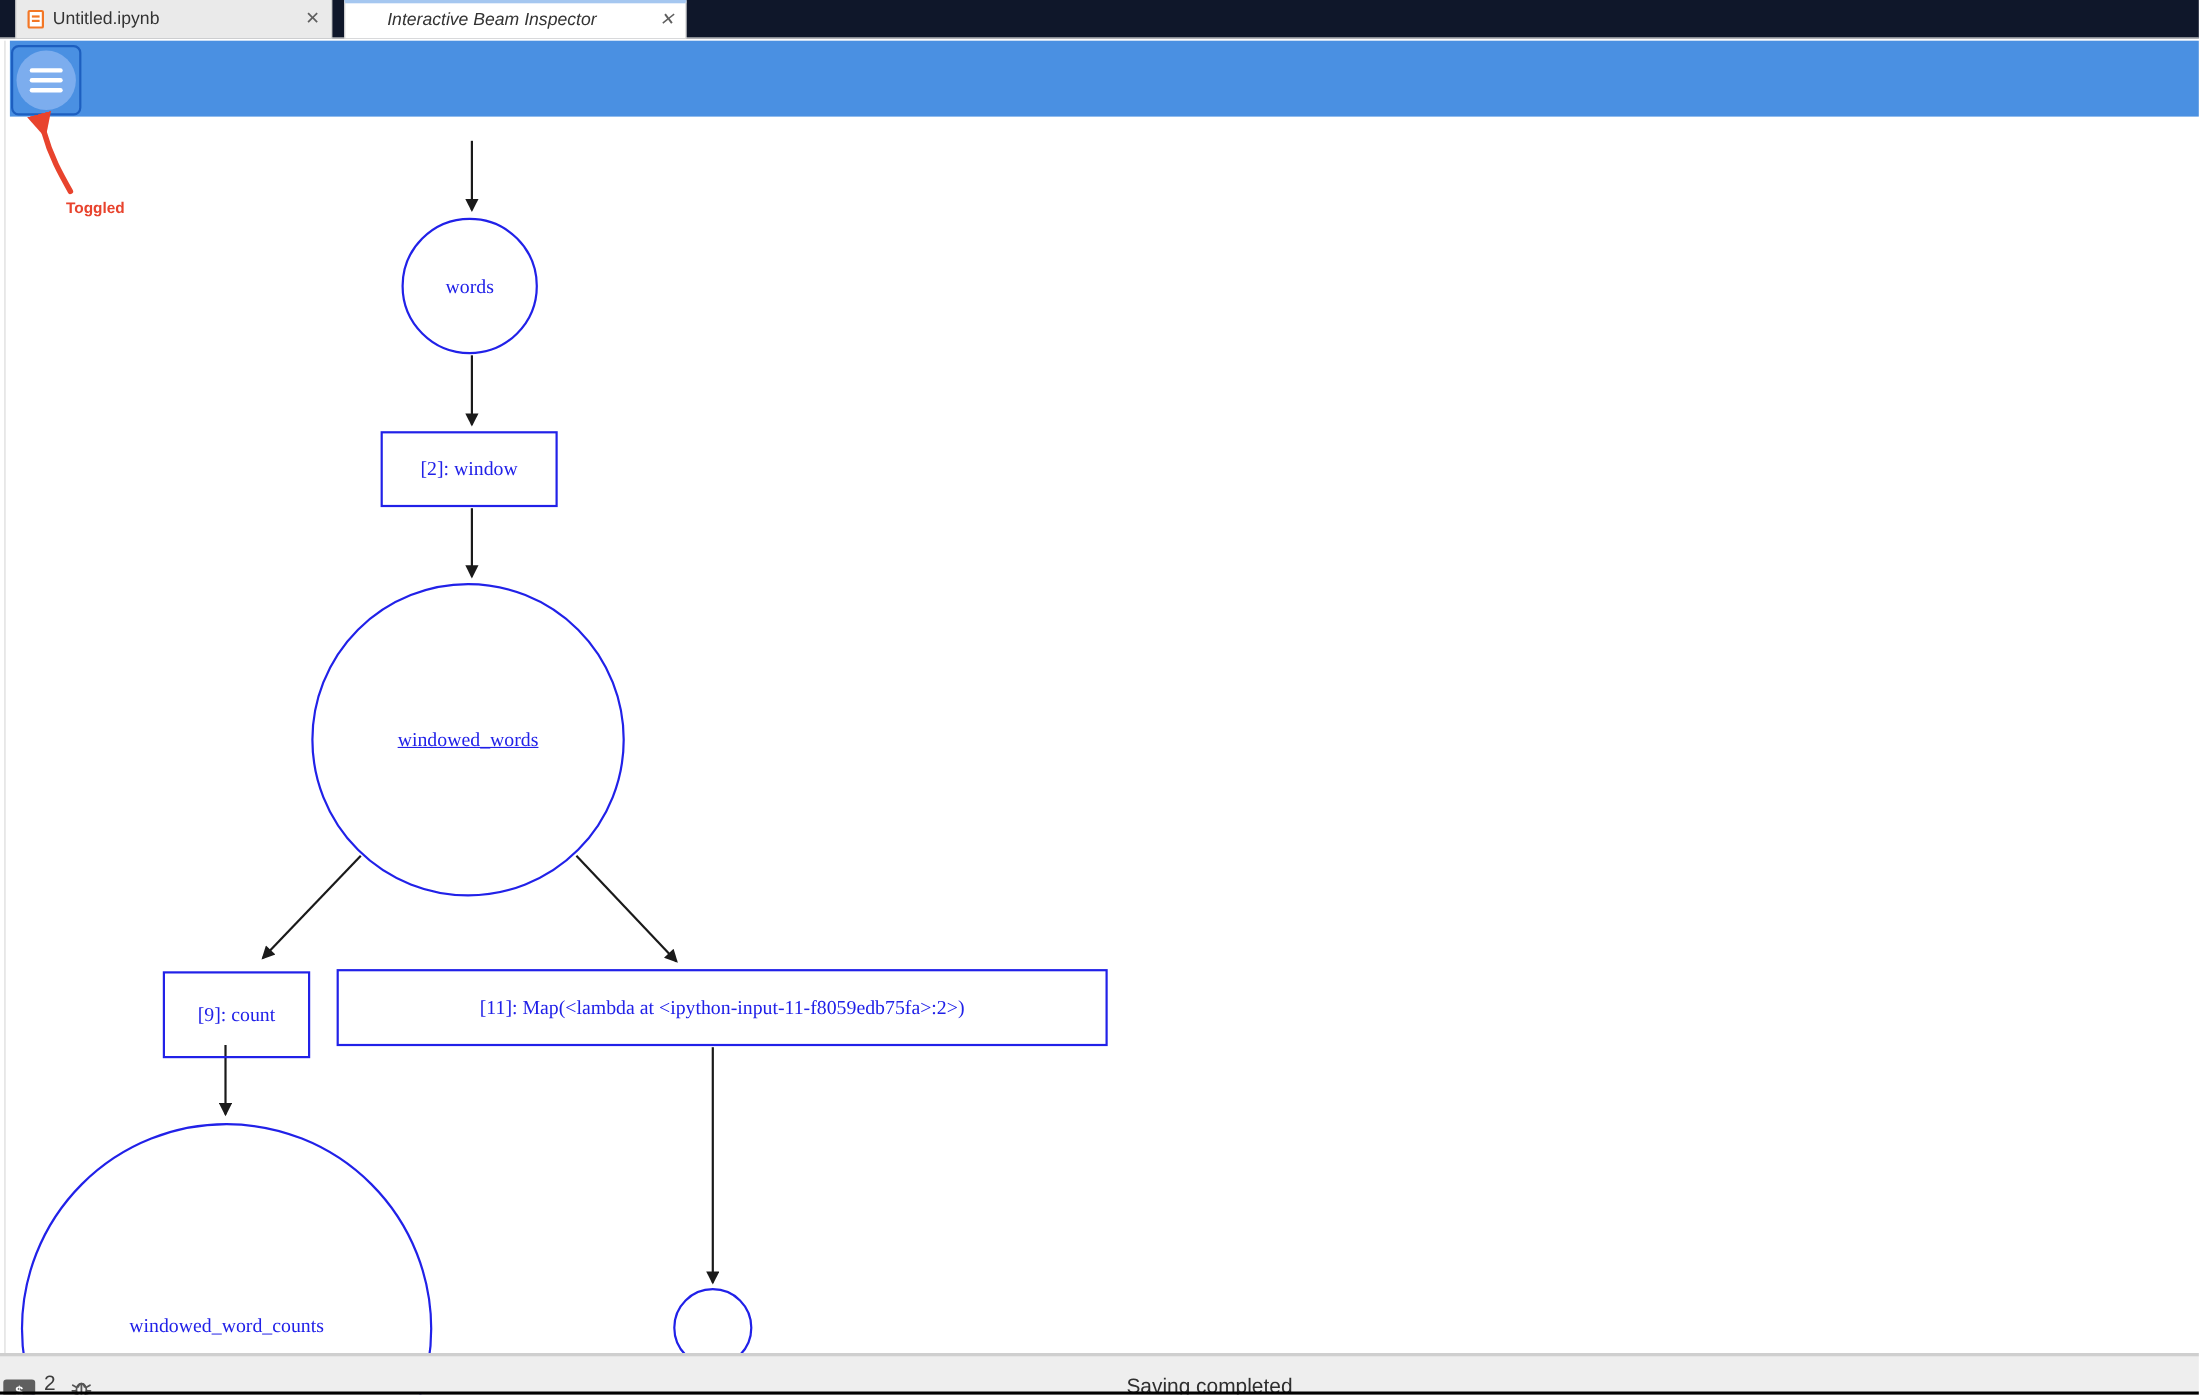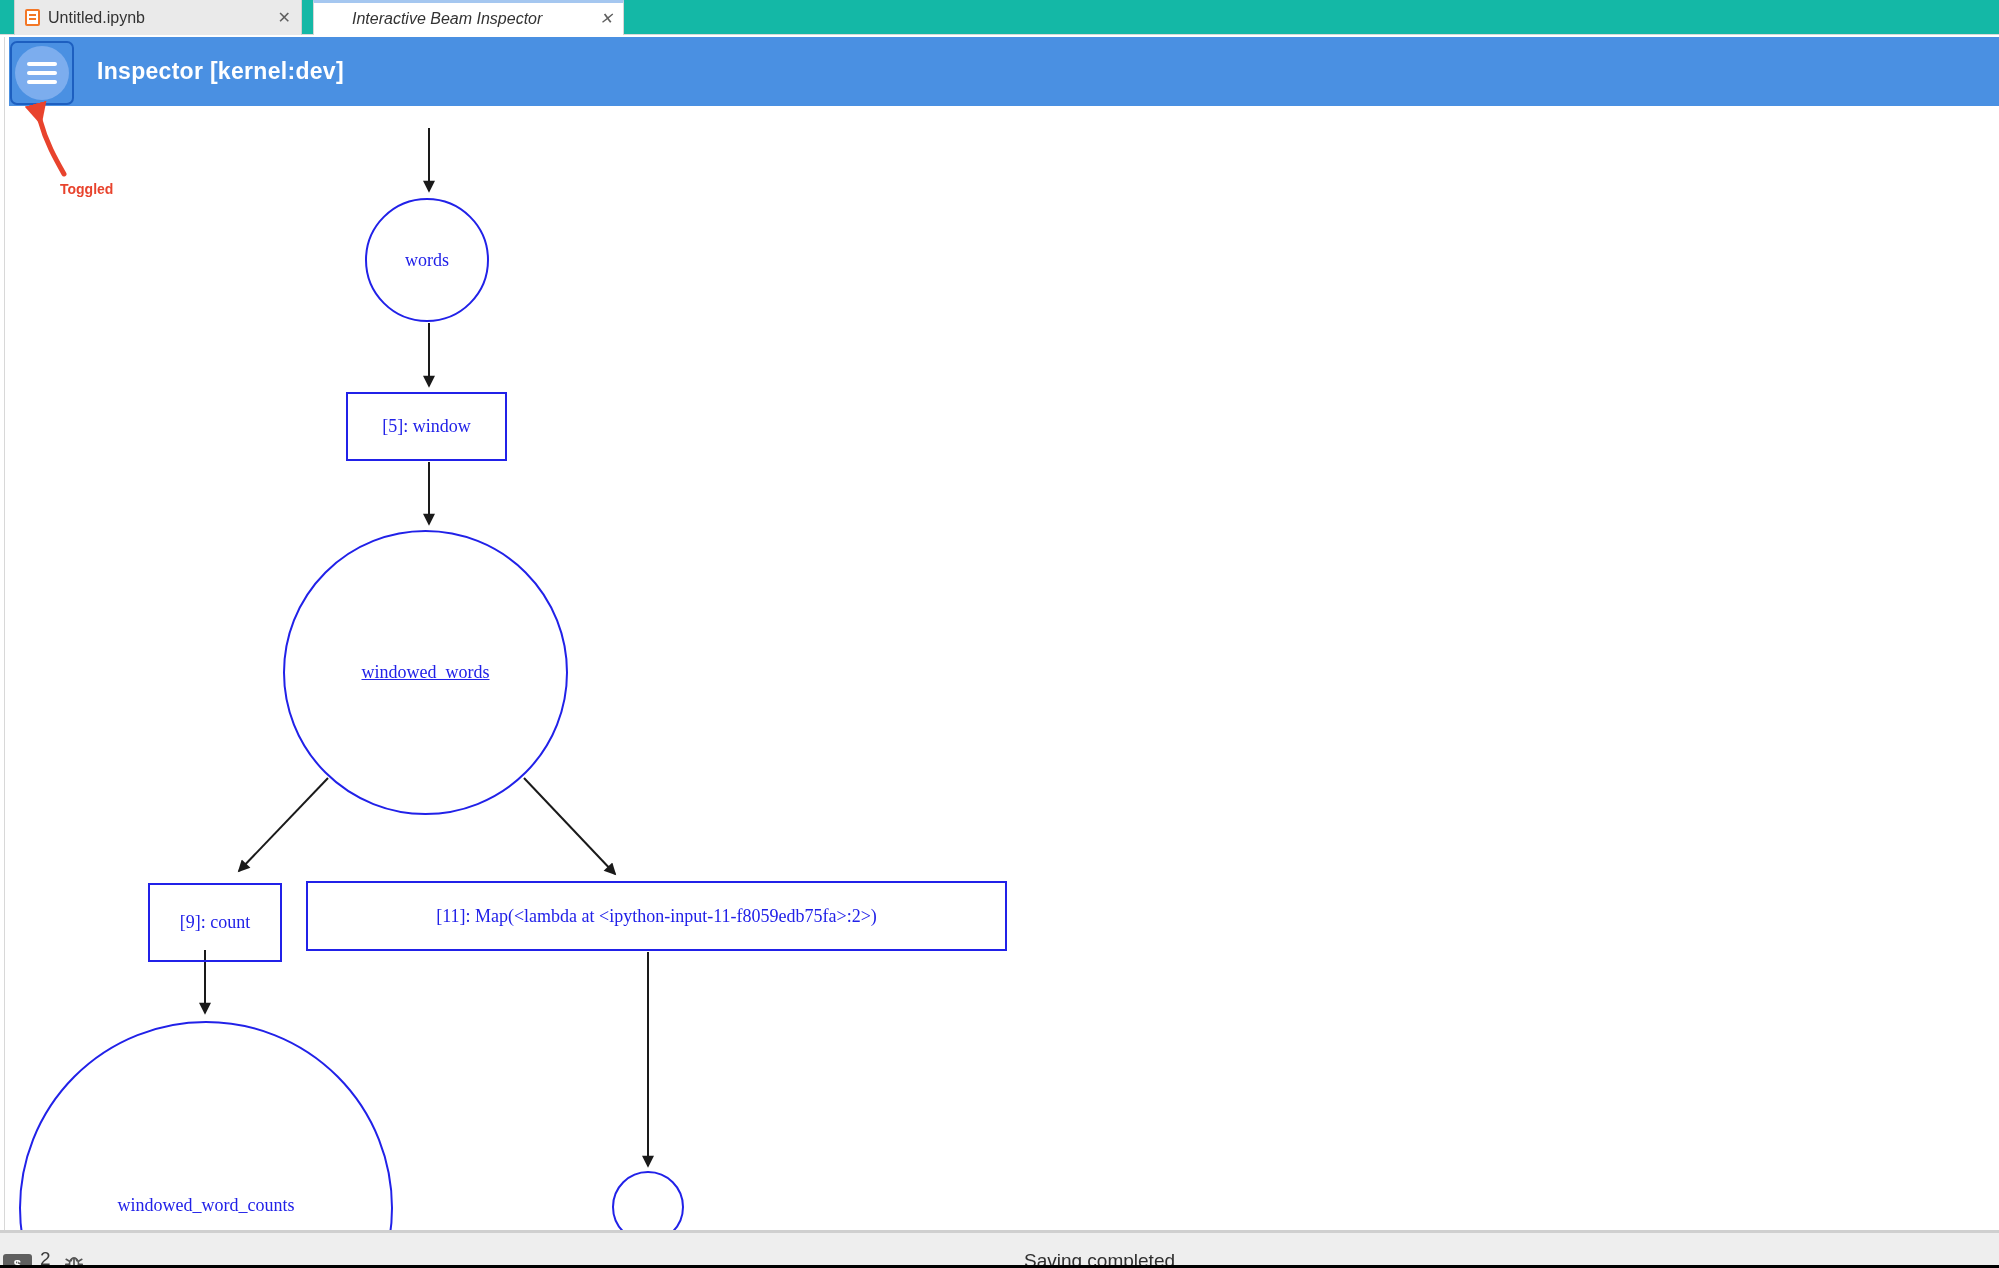--- a/index.html
+++ b/index.html
@@ -1,21 +1,21 @@
 <!DOCTYPE html>
 <html><head>
 <meta charset="utf-8">
 <style>
   * { margin:0; padding:0; box-sizing:border-box; }
   html,body { width:1999px; height:1268px; overflow:hidden; background:#ffffff;
               font-family:"Liberation Sans", sans-serif; position:relative; }
 
   
   .tabbar { position:absolute; left:0; top:0; width:1999px; height:35px;
-            background:#14b8a6; border-bottom:1px solid #d9d9d9; z-index:30; }
+            background:#0f172a; border-bottom:1px solid #d9d9d9; z-index:30; }
   .tab { position:absolute; top:0; height:35px; display:flex; align-items:center; }
   .tab-inactive { left:14px; width:288px; background:#eaeaea;
                   border-left:1px solid #cfcfcf; border-right:1px solid #cfcfcf; }
   .tab-active { left:313px; width:311px; background:#ffffff;
                 border-top:3px solid #a5c7f0;
                 border-left:1px solid #d6d6d6; border-right:1px solid #d6d6d6;font-style:italic; }
   .tab-label { font-size:16px; color:#333333; white-space:nowrap; }
   .tab-close { margin-left:auto; margin-right:10px; color:#5f5f5f; font-size:16px;
                line-height:16px; cursor:pointer; }
   .nb-icon { width:15px; height:17px; border:2px solid #f37726; border-radius:2px;
@@ -95,21 +95,20 @@
 </div>
 
 <div class="header">
   <div class="menu-btn">
     <div class="menu-circle">
       <span></span>
         <span></span>
         <span></span>
     </div>
   </div>
-  <div class="header-title">Inspector [kernel:dev]</div>
 </div>
 
 <div class="panel-border"></div>
 
 <div class="annotation-label">Toggled</div>
 <svg class="annotation-svg">
   <defs>
     <marker id="redhead" viewBox="0 0 10 10" refX="2.5" refY="5" markerWidth="4.5" markerHeight="4.5" orient="auto-start-reverse" markerUnits="strokeWidth">
       <path d="M10,0 L0,5 L10,10 z" fill="#e8432d"></path>
     </marker>
@@ -129,21 +128,21 @@
   <line x1="328" y1="778" x2="239" y2="871" stroke="#1a1a1a" stroke-width="2" marker-end="url(#blackhead)"></line>
   <line x1="524" y1="778" x2="615" y2="874" stroke="#1a1a1a" stroke-width="2" marker-end="url(#blackhead)"></line>
   <line x1="205" y1="950" x2="205" y2="1013" stroke="#1a1a1a" stroke-width="2" marker-end="url(#blackhead)"></line>
   <line x1="648" y1="952" x2="648" y2="1166" stroke="#1a1a1a" stroke-width="2" marker-end="url(#blackhead)"></line>
 </svg>
 
 <div id="node-words" class="gnode gcircle">
   <span>words</span>
 </div>
 <div id="node-window" class="gnode">
-  <span>[5]: window</span>
+  <span>[2]: window</span>
 </div>
 <div id="node-wwords" class="gnode gcircle">
   <span>windowed_words</span>
 </div>
 <div id="node-count" class="gnode">
   <span>[9]: count</span>
 </div>
 <div id="node-map" class="gnode">
   <span>[11]: Map(&lt;lambda at &lt;ipython-input-11-f8059edb75fa&gt;:2&gt;)</span>
 </div>

